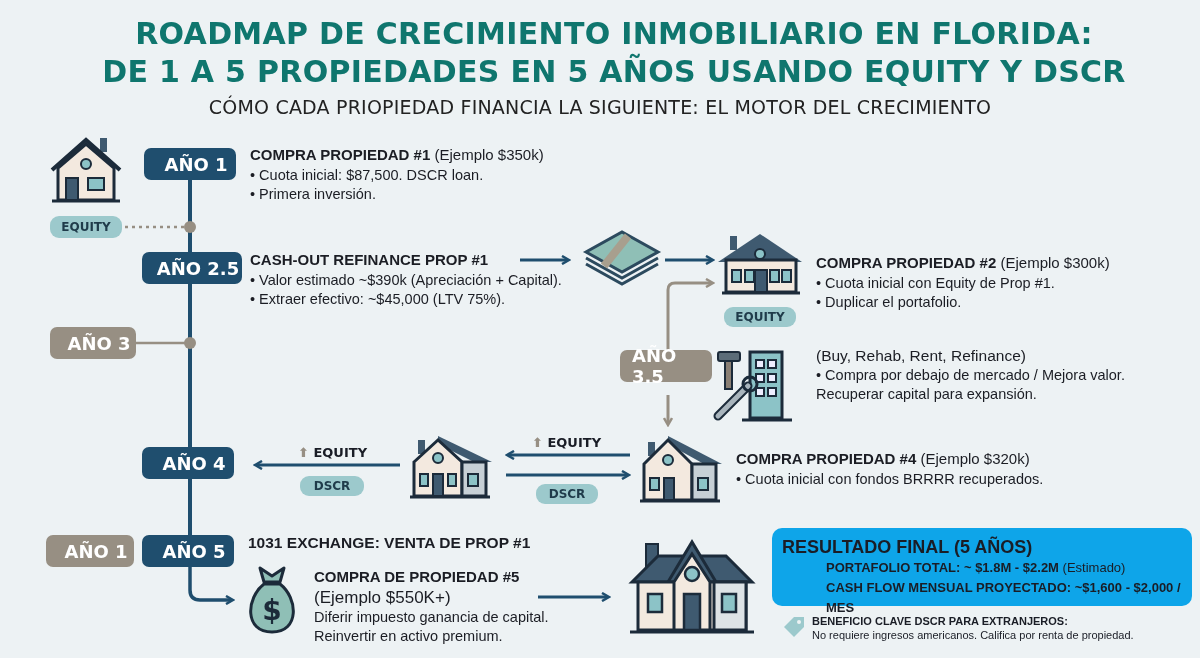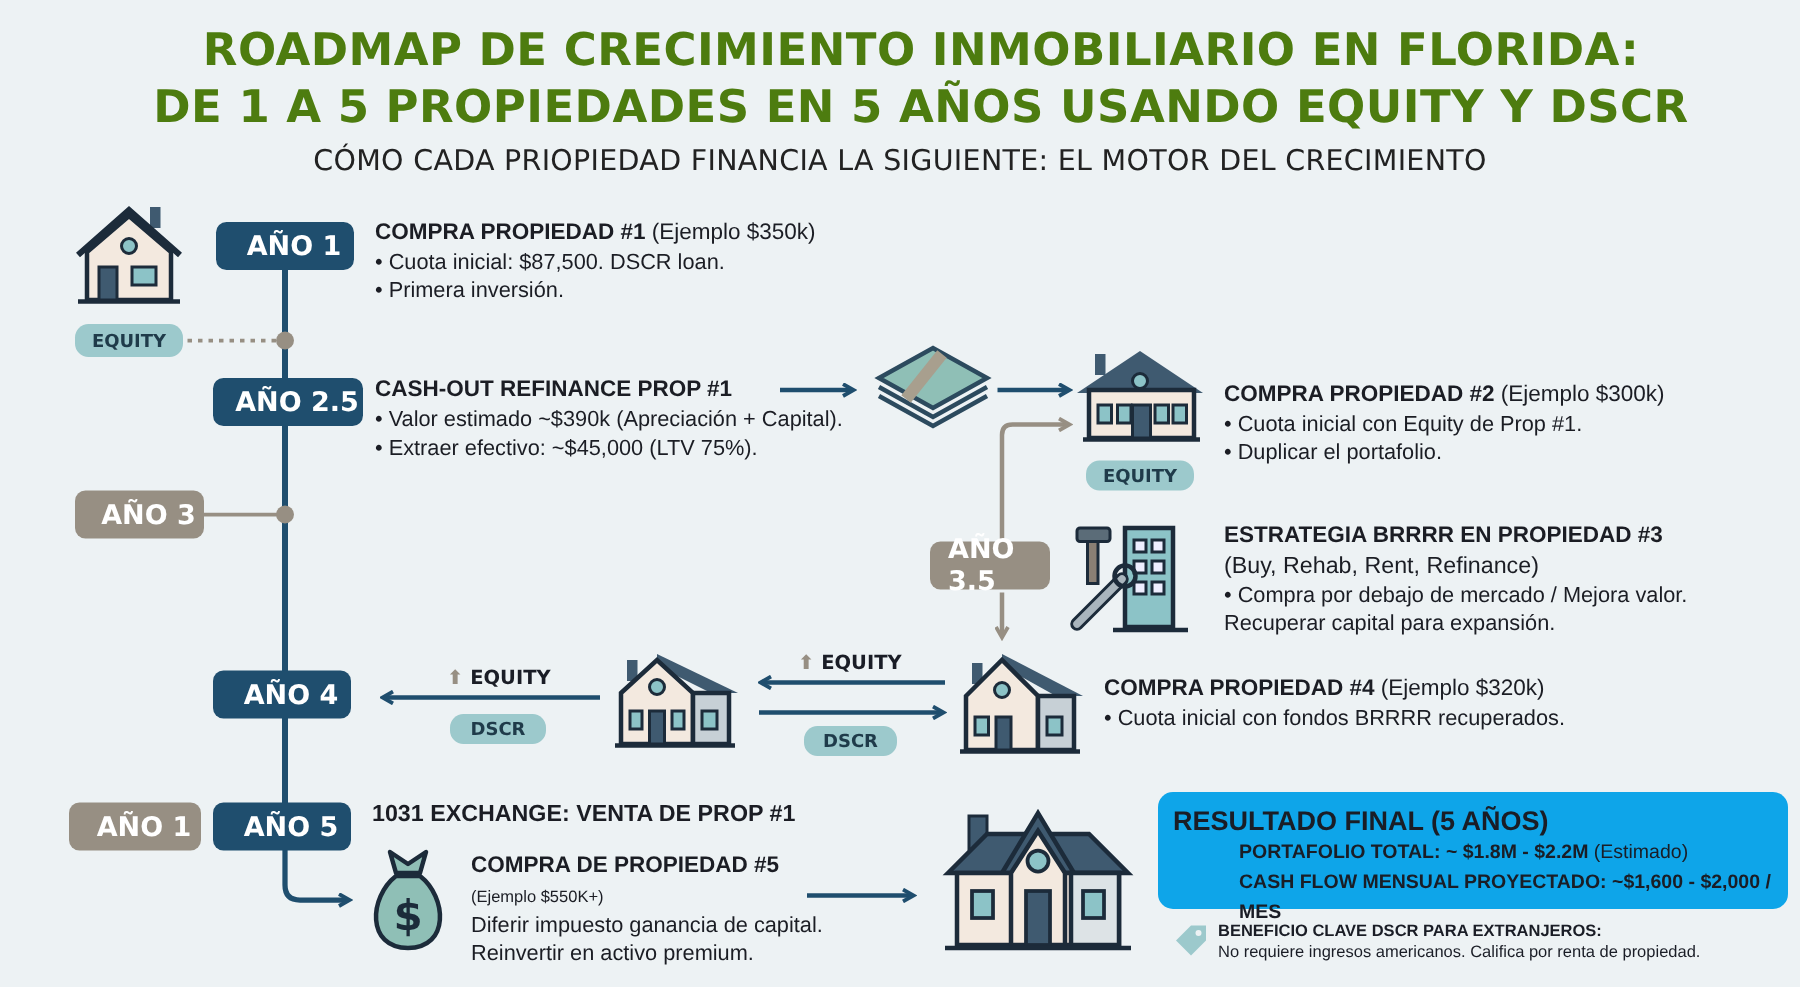--- a/index.html
+++ b/index.html
@@ -1,18 +1,18 @@
 <!DOCTYPE html>
 <html><head>
 <meta charset="utf-8">
 <style>
   * { box-sizing: border-box; margin: 0; padding: 0; }
   body { width: 1200px; height: 658px; background: #edf2f4; font-family: "Liberation Sans", "DejaVu Sans", sans-serif; color: #1a1d26; position: relative; overflow: hidden; }
   .abs { position: absolute; }
-  .title { left: 0; width: 1200px; text-align: center; font-weight: 800; font-size: 30px; letter-spacing: 0.3px; color: #4d7c0f; font-family: "DejaVu Sans", sans-serif; padding-left: 28px; }
+  .title { left: 0; width: 1200px; text-align: center; font-weight: 800; font-size: 30px; letter-spacing: 0.3px; color: #0f766e; font-family: "DejaVu Sans", sans-serif; padding-left: 28px; }
   .t1 { top: 16px; }
   .t2 { top: 54px; }
   .subtitle { top: 96px; left: 0; width: 1200px; text-align: center; font-size: 19px; color: #222; font-family: "DejaVu Sans", sans-serif; letter-spacing: 0.2px; }
   .pill { position: absolute; color: #fff; font-weight: 800; font-size: 18px; border-radius: 7px; display: flex; align-items: center; justify-content: center; font-family: "DejaVu Sans", sans-serif; padding-left: 12px; }
   .pill.dark { background: #1f4e6e; }
   .pill.gray { background: #978f83; }
   .tag { position: absolute; background: #9cc9cc; color: #1f3b4a; font-weight: 800; font-size: 12px; border-radius: 9px; display: flex; align-items: center; justify-content: center; font-family: "DejaVu Sans", sans-serif; }
   .block { position: absolute; font-size: 14.5px; line-height: 19px; color: #1b1d24; }
   .block .h { font-weight: 800; font-size: 15px; line-height: 22px; }
   .block .h .n { font-weight: 400; }
@@ -71,21 +71,21 @@
   <circle cx="38" cy="30" r="5" fill="#8cc3c7" stroke="#1c2b3a" stroke-width="2"></circle>
   <rect x="18" y="44" width="12" height="22" fill="#3f5a70" stroke="#1c2b3a" stroke-width="2"></rect>
   <rect x="40" y="44" width="16" height="12" fill="#8cc3c7" stroke="#1c2b3a" stroke-width="2"></rect>
   <line x1="4" y1="67" x2="72" y2="67" stroke="#1c2b3a" stroke-width="3"></line>
 </svg>
 <div class="tag" style="left:50px;top:216px;width:72px;height:22px">EQUITY</div>
 
 <div class="pill dark" style="left:144px;top:148px;width:92px;height:32px">AÑO 1</div>
 <div class="pill dark" style="left:142px;top:252px;width:100px;height:32px">AÑO 2.5</div>
 <div class="pill gray" style="left:50px;top:327px;width:86px;height:32px">AÑO 3</div>
-<div class="pill gray" style="left:620px;top:361px;width:80px;height:32px">AÑO 3.5</div>
+<div class="pill gray" style="left:620px;top:350px;width:92px;height:32px">AÑO 3.5</div>
 <div class="pill dark" style="left:142px;top:447px;width:92px;height:32px">AÑO 4</div>
 <div class="pill gray" style="left:46px;top:535px;width:88px;height:32px">AÑO 1</div>
 <div class="pill dark" style="left:142px;top:535px;width:92px;height:32px">AÑO 5</div>
 
 <div class="block" style="left:250px;top:144px">
   <div class="h"><span>COMPRA PROPIEDAD #1</span> <span class="n">(Ejemplo $350k)</span></div>
   <div class="li">Cuota inicial: $87,500. DSCR loan.</div>
   <div class="li">Primera inversión.</div>
 </div>
 
@@ -132,21 +132,20 @@
   <rect x="56" y="42" width="8" height="8" fill="#eef" stroke="#1c2b3a" stroke-width="2"></rect>
   <line x1="30" y1="74" x2="80" y2="74" stroke="#1c2b3a" stroke-width="3"></line>
   <rect x="6" y="6" width="22" height="9" rx="2" fill="#5b6c78" stroke="#1c2b3a" stroke-width="2"></rect>
   <rect x="13" y="15" width="7" height="28" fill="#8a7f74" stroke="#1c2b3a" stroke-width="2"></rect>
   <path d="M6,70 L36,40" stroke="#1c2b3a" stroke-width="9" stroke-linecap="round"></path>
   <path d="M6,70 L36,40" stroke="#a9b5bd" stroke-width="5" stroke-linecap="round"></path>
   <circle cx="38" cy="38" r="7" fill="none" stroke="#1c2b3a" stroke-width="3"></circle>
 </svg>
 
 <div class="block" style="left:816px;top:346px">
-  <div class="h"><span>ESTRATEGIA BRRRR EN PROPIEDAD #3</span></div>
   <div style="font-size:15.5px;line-height:20px">(Buy, Rehab, Rent, Refinance)</div>
   <div class="li">Compra por debajo de mercado / Mejora valor.</div>
   <div>Recuperar capital para expansión.</div>
 </div>
 
 <div class="abs" style="left:298px;top:445px;font-weight:800;font-size:13px;font-family:'DejaVu Sans',sans-serif"><span style="color:#978f83">⬆</span> <span>EQUITY</span></div>
 <div class="tag" style="left:300px;top:476px;width:64px;height:20px">DSCR</div>
 
 <svg class="abs" style="left:408px;top:432px" width="86" height="68" viewBox="0 0 86 68">
   <rect x="10" y="8" width="7" height="14" fill="#3f5a70"></rect>
@@ -186,21 +185,21 @@
 </div>
 
 <svg class="abs" style="left:242px;top:564px" width="60" height="72" viewBox="0 0 60 72">
   <path d="M18,4 L30,12 L42,4 L38,18 L22,18 Z" fill="#8fbfb6" stroke="#1c2b3a" stroke-width="3" stroke-linejoin="round"></path>
   <path d="M22,20 C4,34 2,68 30,68 C58,68 56,34 38,20 Z" fill="#8fbfb6" stroke="#1c2b3a" stroke-width="3"></path>
   <text x="30" y="56" text-anchor="middle" font-size="28" font-weight="700" fill="#1c2b3a" font-family="DejaVu Sans, sans-serif">$</text>
 </svg>
 
 <div class="block" style="left:314px;top:566px">
   <div class="h">COMPRA DE PROPIEDAD #5</div>
-  <div style="font-size:11px;line-height:20px">(Ejemplo $550K+)</div>
+  <div style="font-size:17px;line-height:20px">(Ejemplo $550K+)</div>
   <div>Diferir impuesto ganancia de capital.</div>
   <div>Reinvertir en activo premium.</div>
 </div>
 
 <svg class="abs" style="left:628px;top:534px" width="128" height="104" viewBox="0 0 128 104">
   <rect x="18" y="10" width="12" height="22" fill="#3f5a70" stroke="#1c2b3a" stroke-width="2"></rect>
   <path d="M4,48 L30,22 L98,22 L124,48 Z" fill="#3f5a70" stroke="#1c2b3a" stroke-width="3"></path>
   <path d="M40,48 L64,8 L88,48 Z" fill="#3f5a70" stroke="#1c2b3a" stroke-width="3"></path>
   <rect x="10" y="48" width="108" height="48" fill="#f3e9df" stroke="#1c2b3a" stroke-width="3"></rect>
   <rect x="86" y="48" width="32" height="48" fill="#dde3e6" stroke="#1c2b3a" stroke-width="3"></rect>

